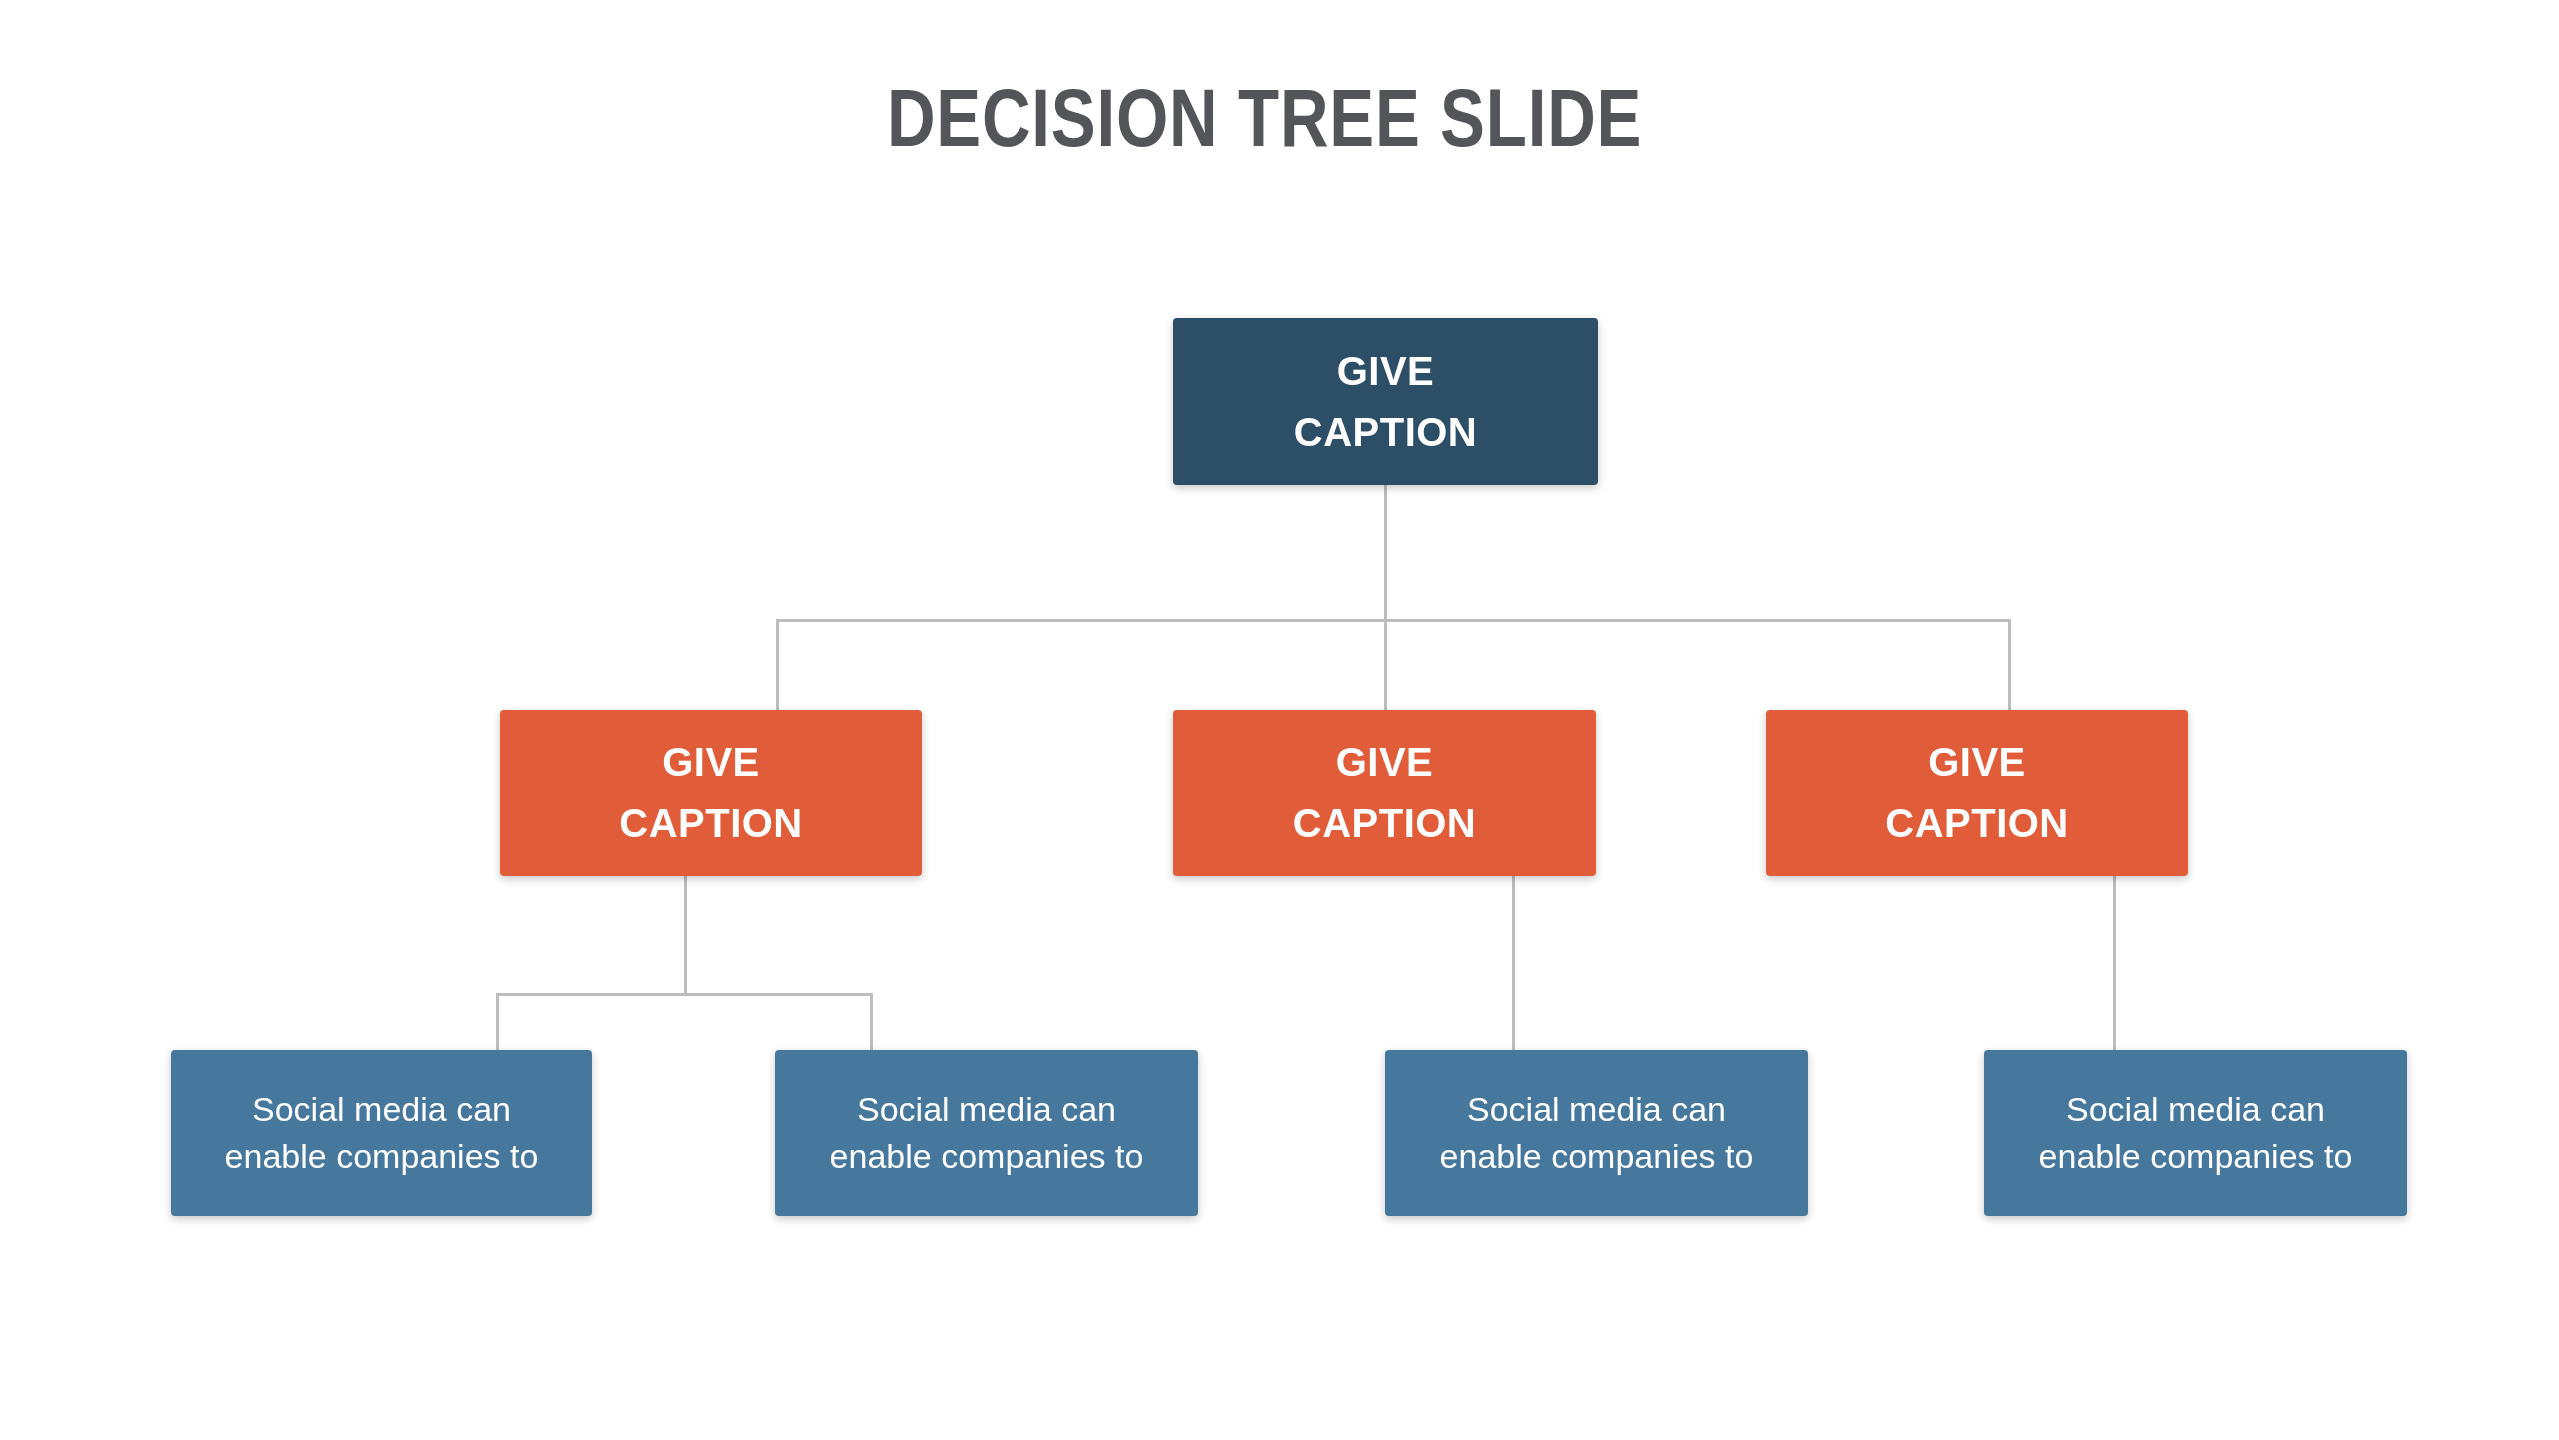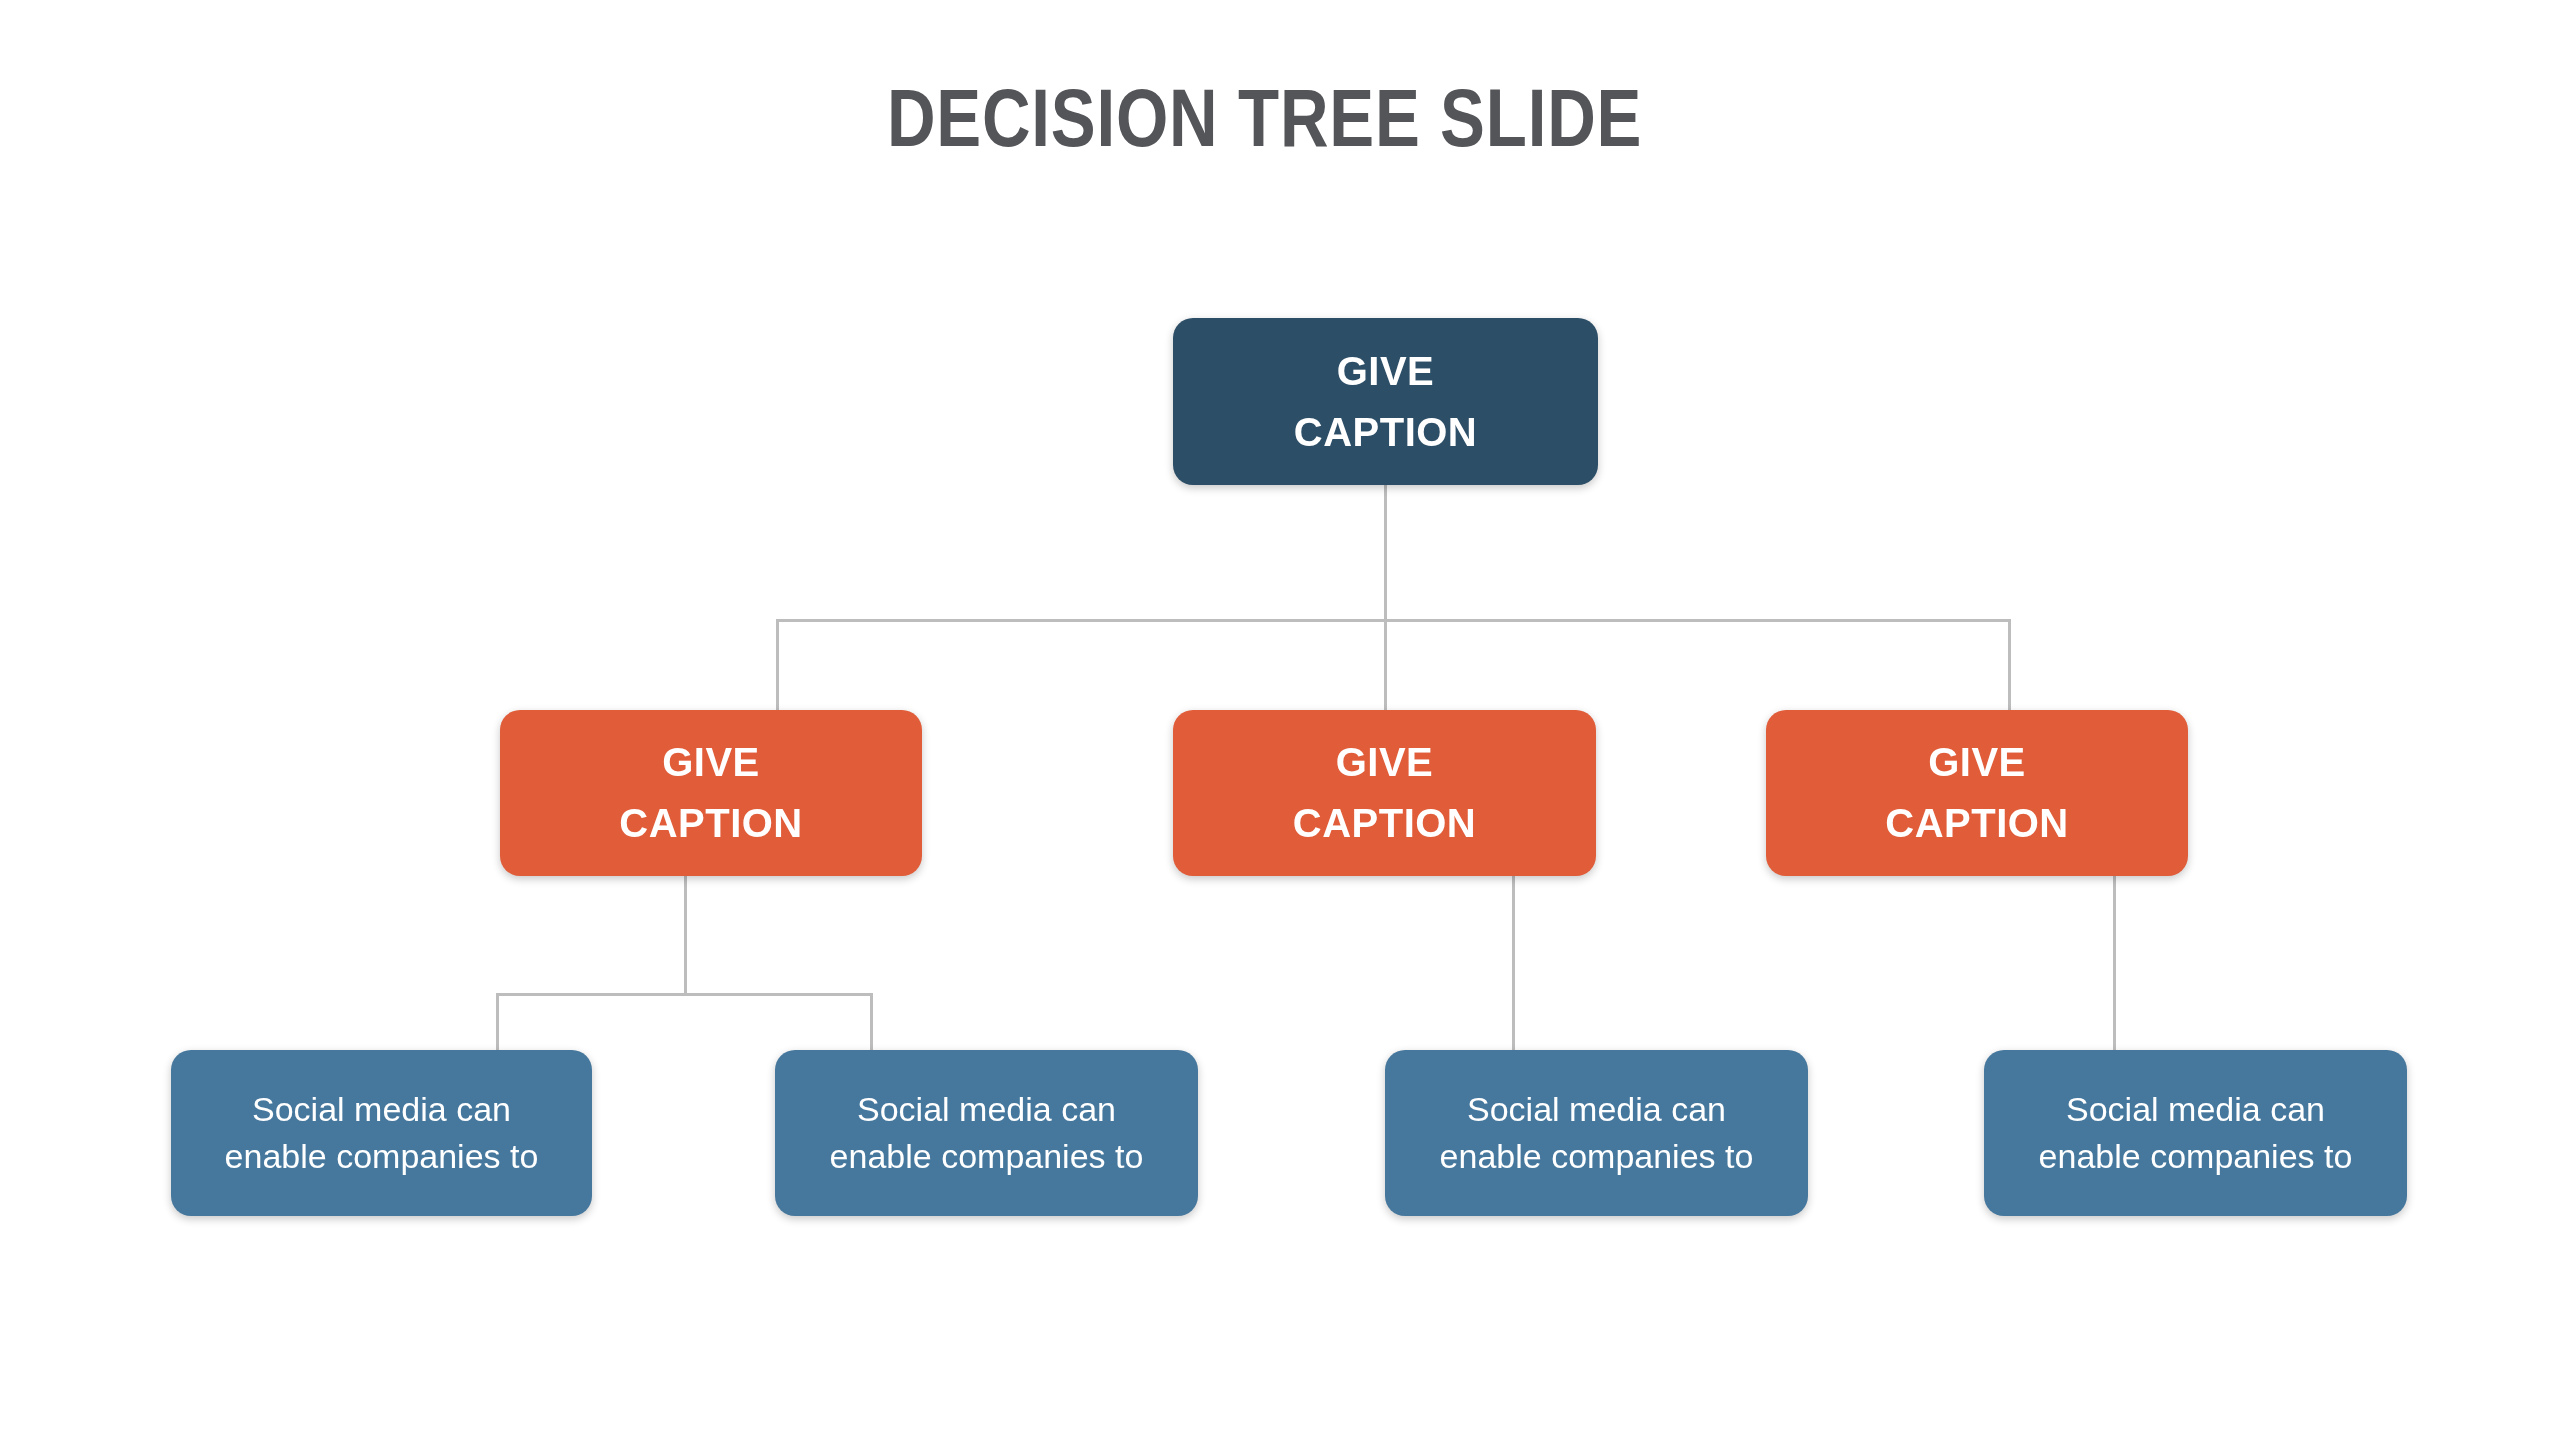--- a/index.html
+++ b/index.html
@@ -33,21 +33,21 @@
   #conn-drop-right  {left:2008px;top:619px;height:92px;}
   #conn-branch1-down{left:684px; top:876px;height:118px;}
   #conn-level2-bar  {left:496px; top:993px;width:377px;}
   #conn-leaf1-drop  {left:496px; top:993px;height:58px;}
   #conn-leaf2-drop  {left:870px; top:993px;height:58px;}
   #conn-leaf3-drop  {left:1512px;top:876px;height:175px;}
   #conn-leaf4-drop  {left:2113px;top:876px;height:175px;}
   
   .node{
     position:absolute;
-    border-radius:20px;
+    border-radius:4px;
     display:flex;flex-direction:column;align-items:center;justify-content:center;
     text-align:center;color:var(--box-text,#ffffff);
     box-shadow:0 3px 8px rgba(0,0,0,0.22);
   }
   .node .cap-line{display:block;font-weight:bold;font-size:40px;line-height:61px;letter-spacing:0.5px;}
   .node .leaf-line{display:block;font-weight:normal;font-size:34px;line-height:47px;}
   .node.root  {background:var(--root-box,#2C4E67);}
   .node.branch{background:var(--branch-box,#E15C38);}
   .node.leaf  {background:var(--leaf-box,#46789E);}
   #node-root   {left:1173px;top:318px;width:425px;height:167px;}

